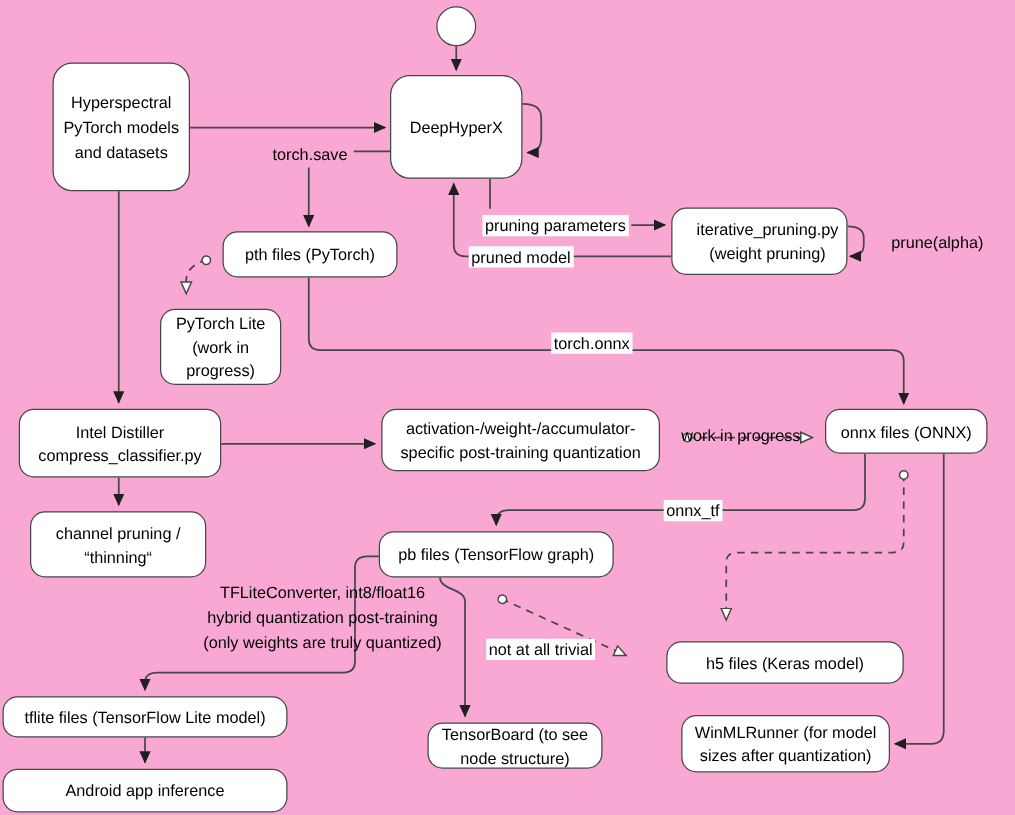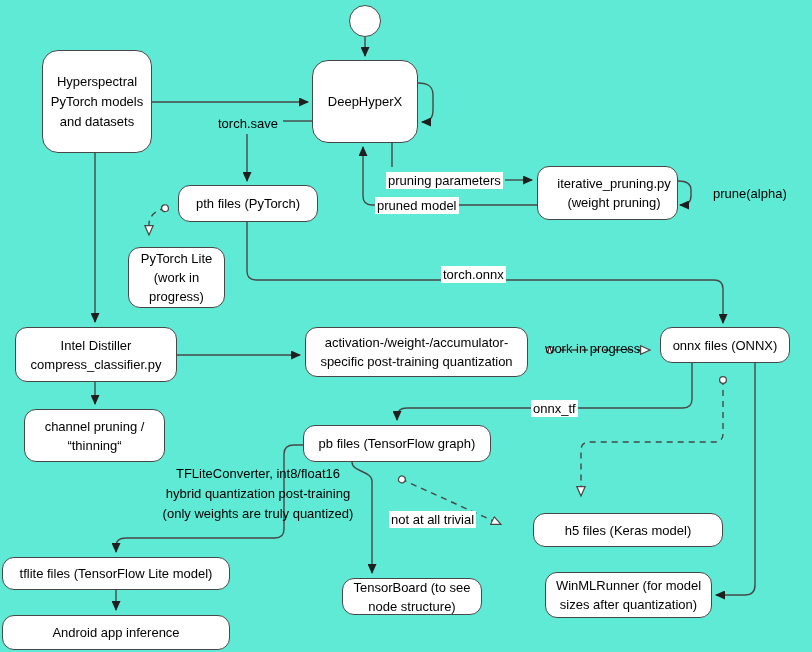--- a/index.html
+++ b/index.html
@@ -1,16 +1,16 @@
 <!DOCTYPE html>
 <html><head>
 <meta charset="utf-8">
 <style>
   html,body{margin:0;padding:0;background:#ffffff;}
-  #diagram{position:relative;width:812px;height:652px;background:#5eead4;
+  #diagram{position:relative;width:812px;height:652px;background:#f9a8d4;
            font-family:"Liberation Sans",sans-serif;color:#000;overflow:hidden;}
   #wires{position:absolute;left:0;top:0;width:812px;height:652px;}
   .node{position:absolute;box-sizing:border-box;background:#fff;border:1.5px solid #474747;
         border-radius:10px;display:flex;align-items:center;justify-content:center;
         text-align:center;font-size:13px;line-height:19px;white-space:pre-line;z-index:2;}
   .r16{border-radius:16px;}
   .r12{border-radius:12px;}
   .circle{border-radius:50%;}
   .elabel{position:absolute;font-size:13px;line-height:17px;white-space:pre-line;z-index:3;}
   .bgw{background:#fff;padding:0 2px;}

